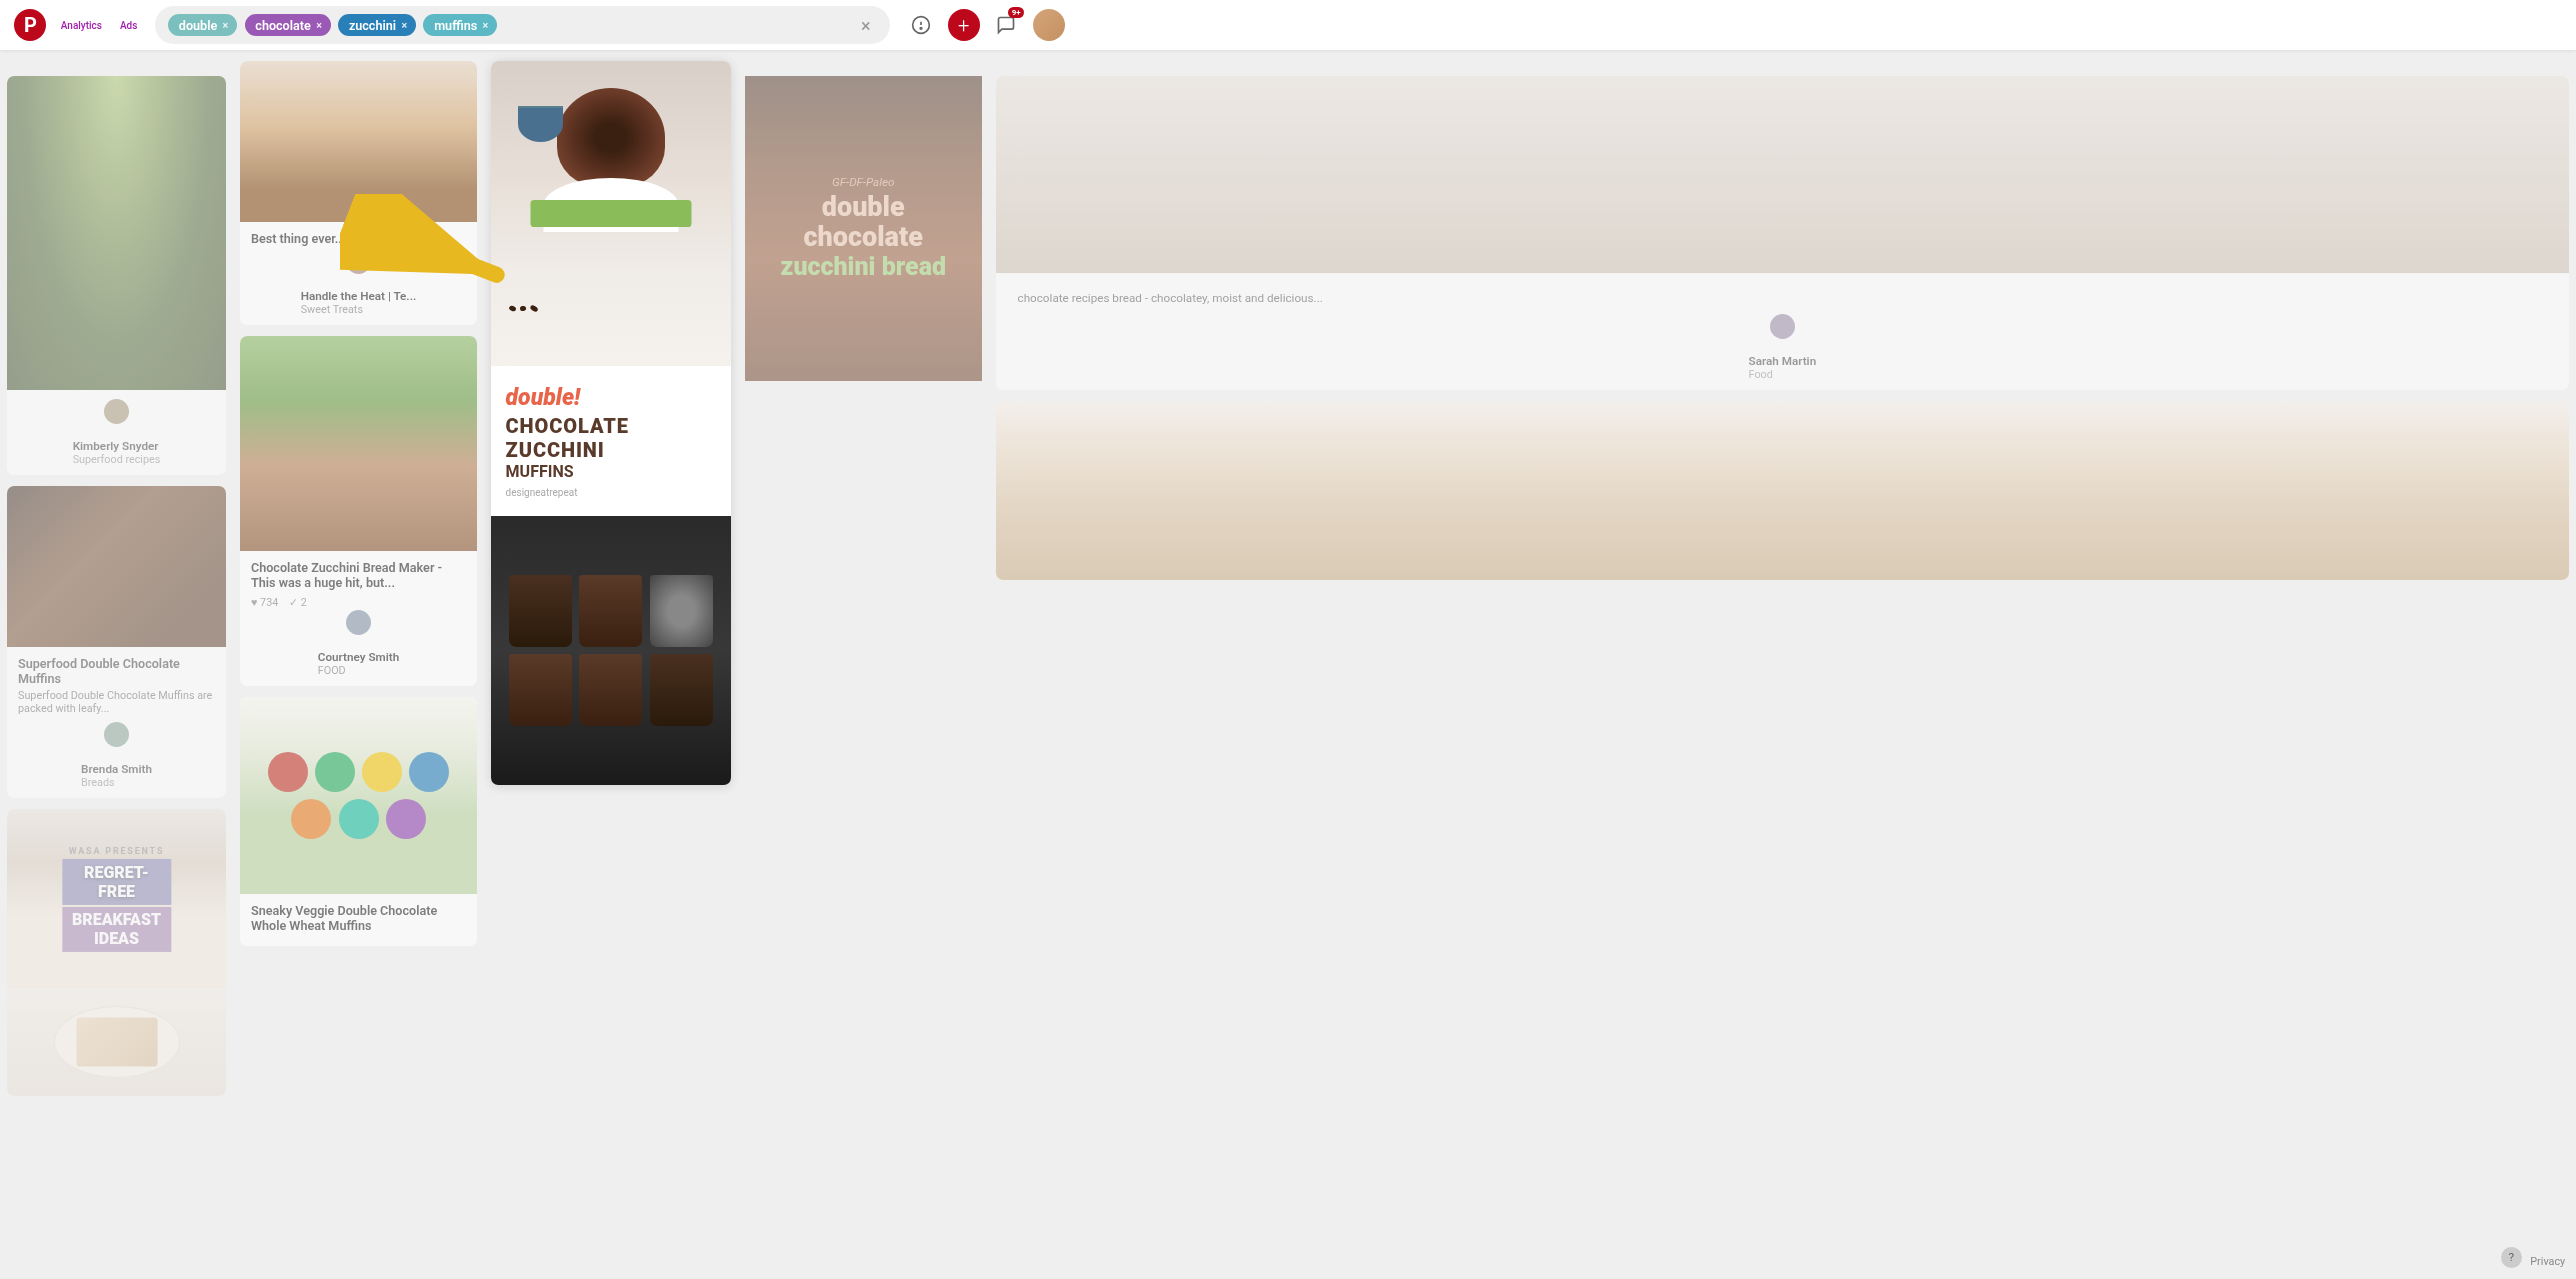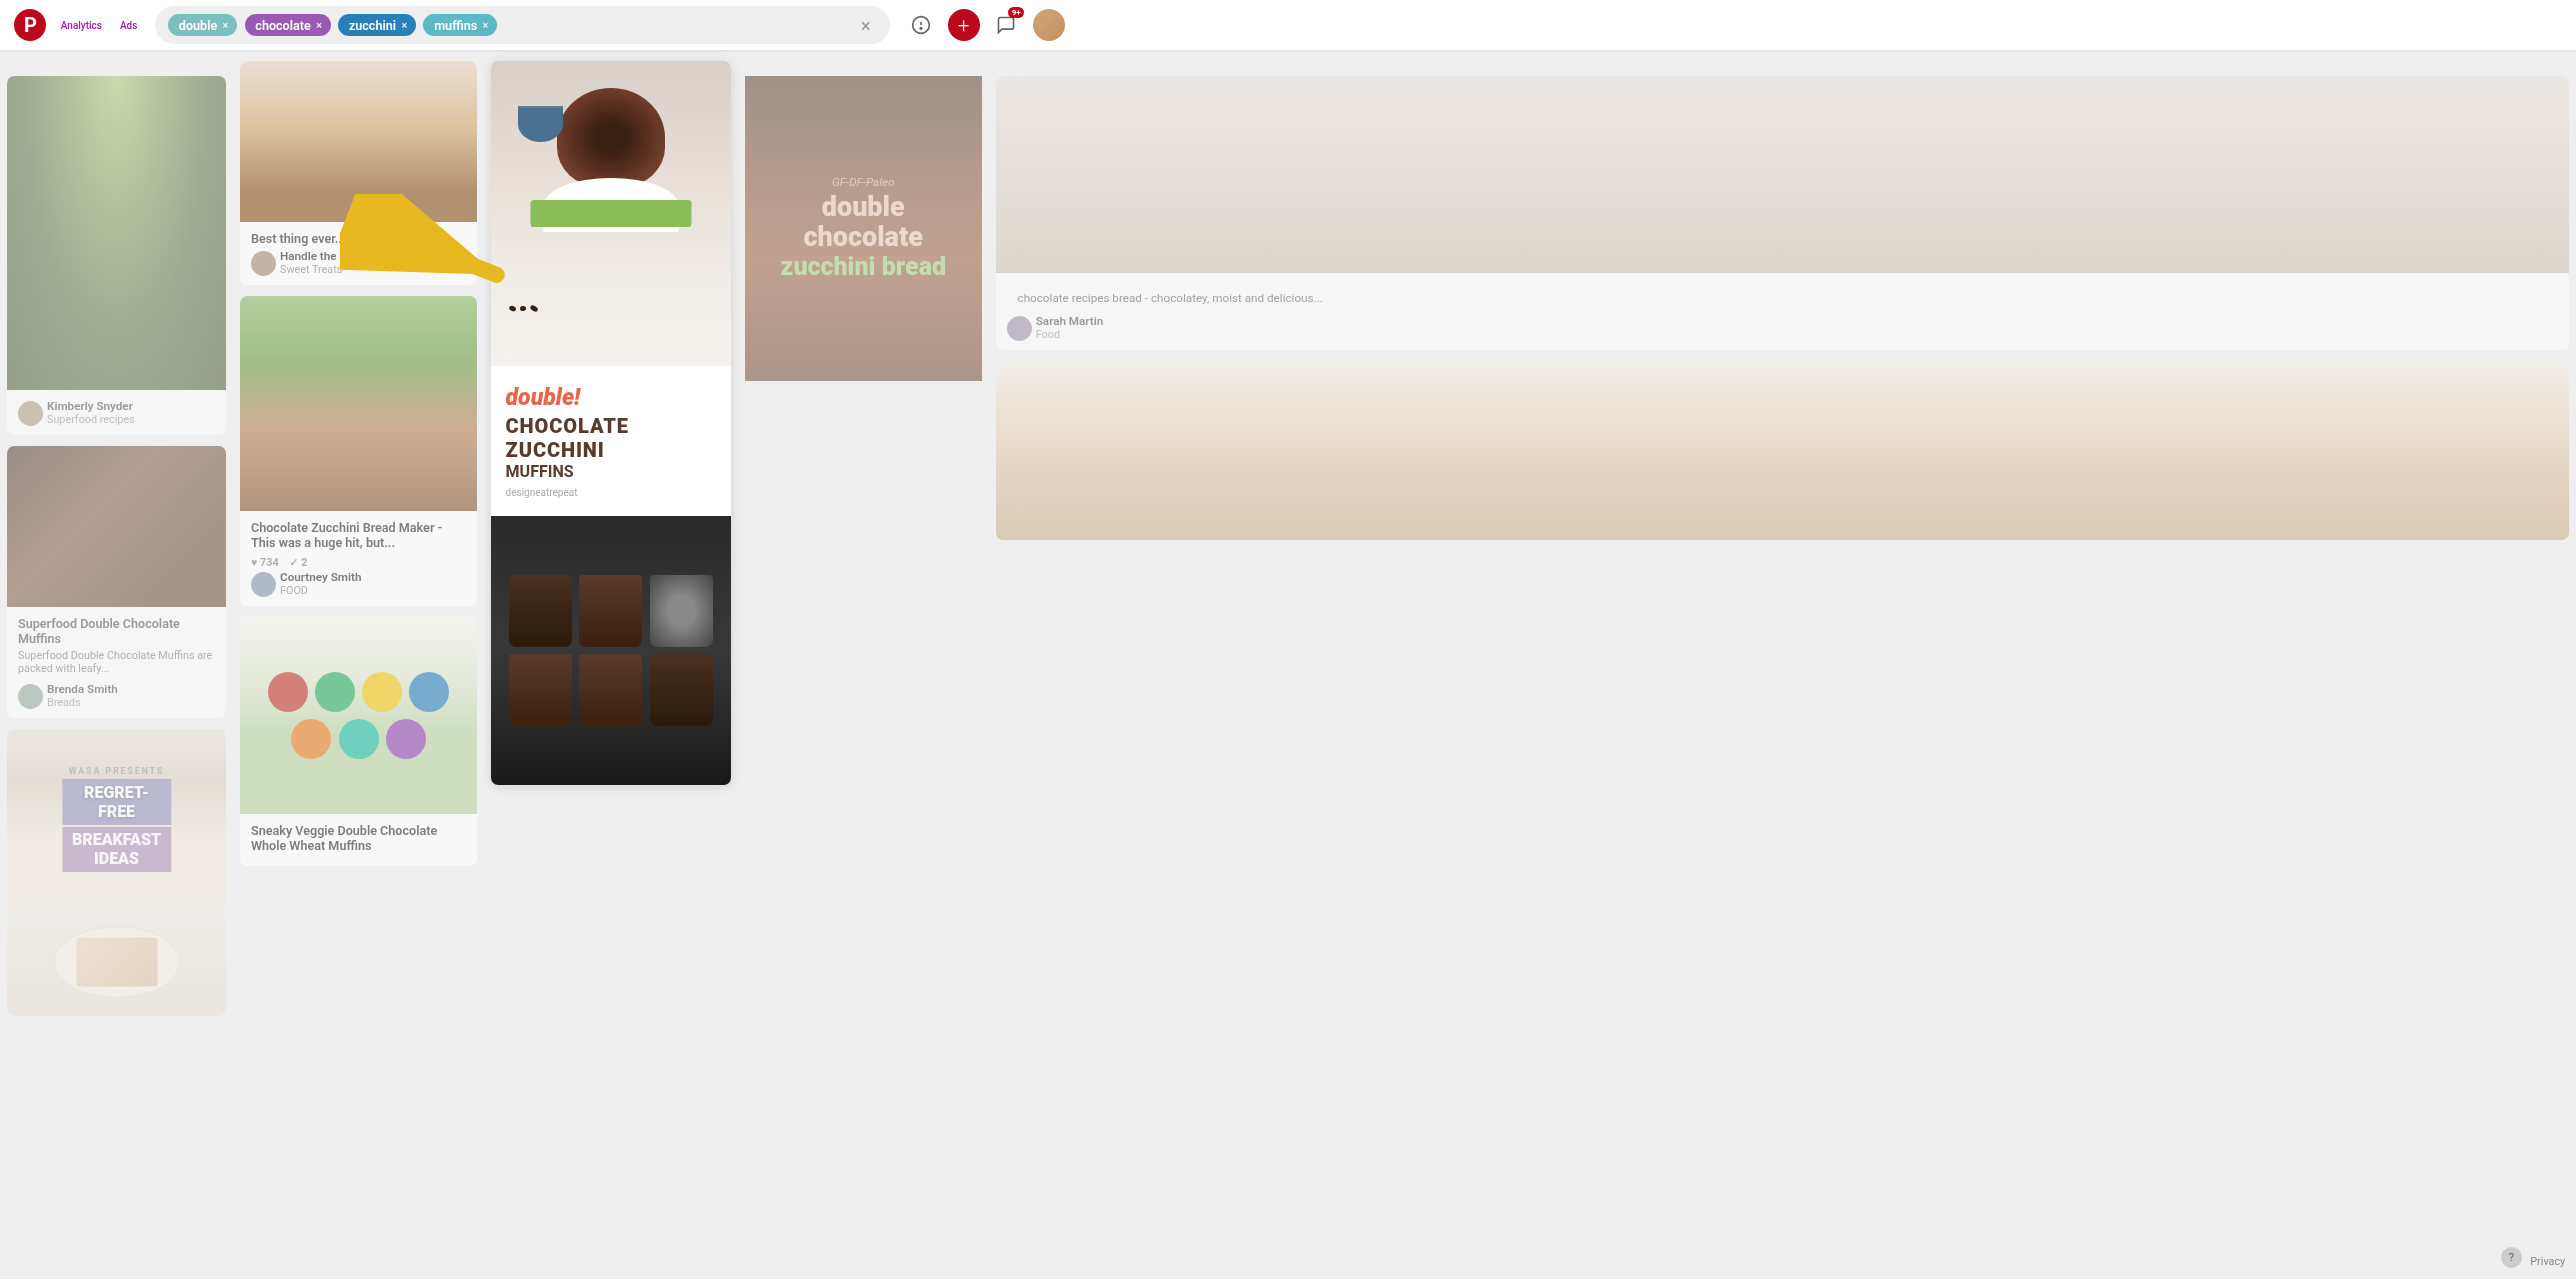--- a/index.html
+++ b/index.html
@@ -149,21 +149,21 @@
       font-weight: 600;
       color: #333;
       margin-bottom: 3.6px;
     }
     .card-desc {
       font-size: 10.8px;
       color: #666;
       margin-bottom: 7.2px;
     }
     .card-user {
-      display: flex; align-items: flex-end; gap: 4px;
+      display: flex; align-items: center; gap: 15px; flex-direction: column;
     }
     .user-avatar {
       width: 25px; height: 25px;
       border-radius: 50%;
       background: #ccc;
       flex-shrink: 0;
     }
     .user-name {
       font-size: 11.7px;
       font-weight: 600;
@@ -237,21 +237,21 @@
     .card-brand {
       font-size: 10px;
       color: #aaa;
       margin-top: 5.4px;
     }
 
     
     .stats-bar {
       display: flex; gap: 10.8px; padding: 1.8px 0;
     }
-    .stat { font-size: 10.8px; color: #888; font-weight: bold; }
+    .stat { font-size: 10.8px; color: #888; }
 
     
     .privacy-link {
       position: fixed;
       bottom: 10.8px;
       right: 10.8px;
       font-size: 10.8px;
       color: #888;
       cursor: pointer;
     }

